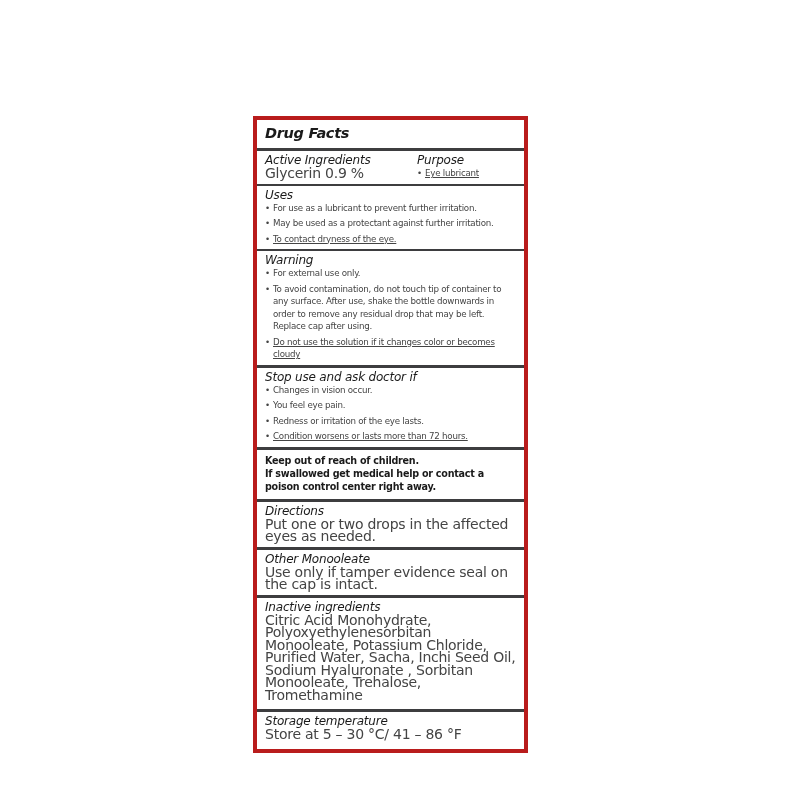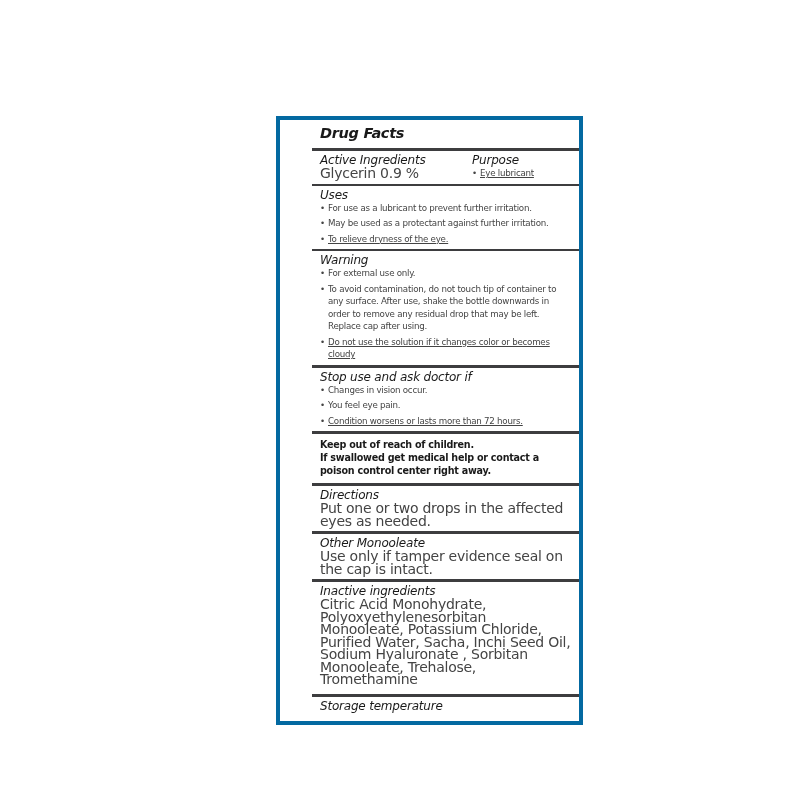--- a/index.html
+++ b/index.html
@@ -1,19 +1,19 @@
 <!DOCTYPE html>
 <html><head>
 <meta charset="utf-8">
 <style>
   html, body { margin:0; padding:0; background:#ffffff; }
   body { width:800px; height:800px; position:relative; font-family:"DejaVu Sans", sans-serif; color:#333; }
   .panel {
-    position:absolute; left:276px; top:116px; width:267px;
-    border:4px solid #0369a1; background:#fff;padding-left:32px;
+    position:absolute; left:253px; top:116px; width:267px;
+    border:4px solid #b91c1c; background:#fff;
   }
   .sec { padding:2px 8px 4px 8px; border-bottom:2px solid #3d3d3f; }
   .sec.thick { border-bottom-width:3px; }
   .sec:last-child { border-bottom:none; }
   .title { font-size:14.5px; font-weight:bold; font-style:italic; color:#1a1a1a; letter-spacing:-0.3px; padding:5px 8px 5px 8px; height:18px; }
   .h { font-size:12px; font-weight:normal; font-style:italic; color:#1a1a1a; letter-spacing:-0.2px; line-height:14px; }
   .t { font-size:14px; color:#444; line-height:12.5px; letter-spacing:-0.25px; }
   ul { list-style:none; margin:0; padding:0; }
   li { position:relative; padding-left:8px; font-size:8.7px; color:#444; line-height:12.5px; margin-bottom:3px; letter-spacing:-0.25px; }
   li:last-child { margin-bottom:0;text-decoration:underline; }
@@ -42,38 +42,39 @@
           </ul>
       </div>
     </div>
   </div>
 
   <div class="sec">
     <div class="h">Uses</div>
     <ul>
       <li>For use as a lubricant to prevent further irritation.</li>
       <li>May be used as a protectant against further irritation.</li>
-      <li>To relieve dryness of the eye.</li>
+      <li>To contact dryness of the eye.</li>
     </ul>
   </div>
 
   <div class="sec thick">
     <div class="h">Warning</div>
     <ul>
       <li>For external use only.</li>
       <li>To avoid contamination, do not touch tip of container to any surface.  After use, shake the bottle downwards in order to remove any residual drop that may be left. Replace cap after using.</li>
       <li>Do not use the solution if it changes color or becomes cloudy</li>
     </ul>
   </div>
 
   <div class="sec thick">
     <div class="h">Stop use and ask doctor if</div>
     <ul>
       <li>Changes in vision occur.</li>
       <li>You feel eye pain.</li>
+      <li>Redness or irritation of the eye lasts.</li>
       <li>Condition worsens or lasts more than 72 hours.</li>
     </ul>
   </div>
 
   <div class="sec thick">
     <div class="b">
       <div>Keep out of reach of children.</div>
       <div>If swallowed get medical help or contact a poison control center right away.</div>
     </div>
   </div>
@@ -88,15 +89,16 @@
     <div class="t">Use only if tamper evidence seal on the cap is intact.</div>
   </div>
 
   <div class="sec thick">
     <div class="h">Inactive ingredients</div>
     <div class="t" style="padding-bottom:4px">Citric Acid Monohydrate, Polyoxyethylenesorbitan Monooleate, Potassium Chloride, Purified Water, Sacha, Inchi Seed Oil, Sodium Hyaluronate , Sorbitan Monooleate, Trehalose, Tromethamine</div>
   </div>
 
   <div class="sec" style="padding-bottom:8px">
     <div class="h">Storage temperature</div>
+    <div class="t">Store at 5 – 30 °C/ 41 – 86  °F</div>
   </div>
 
 </div>
 
 </body></html>

